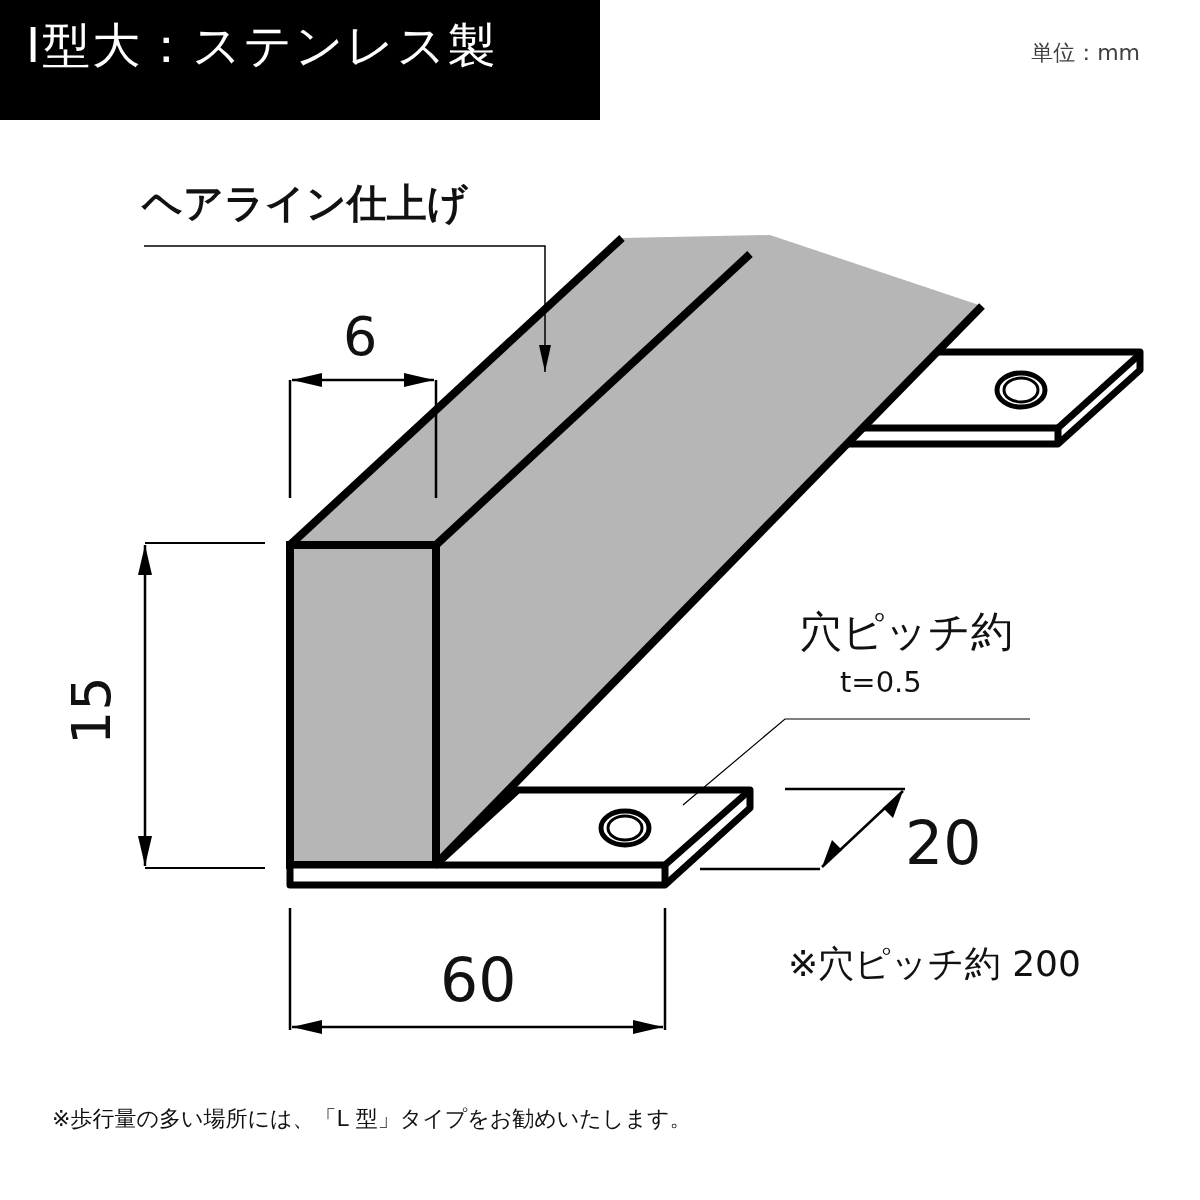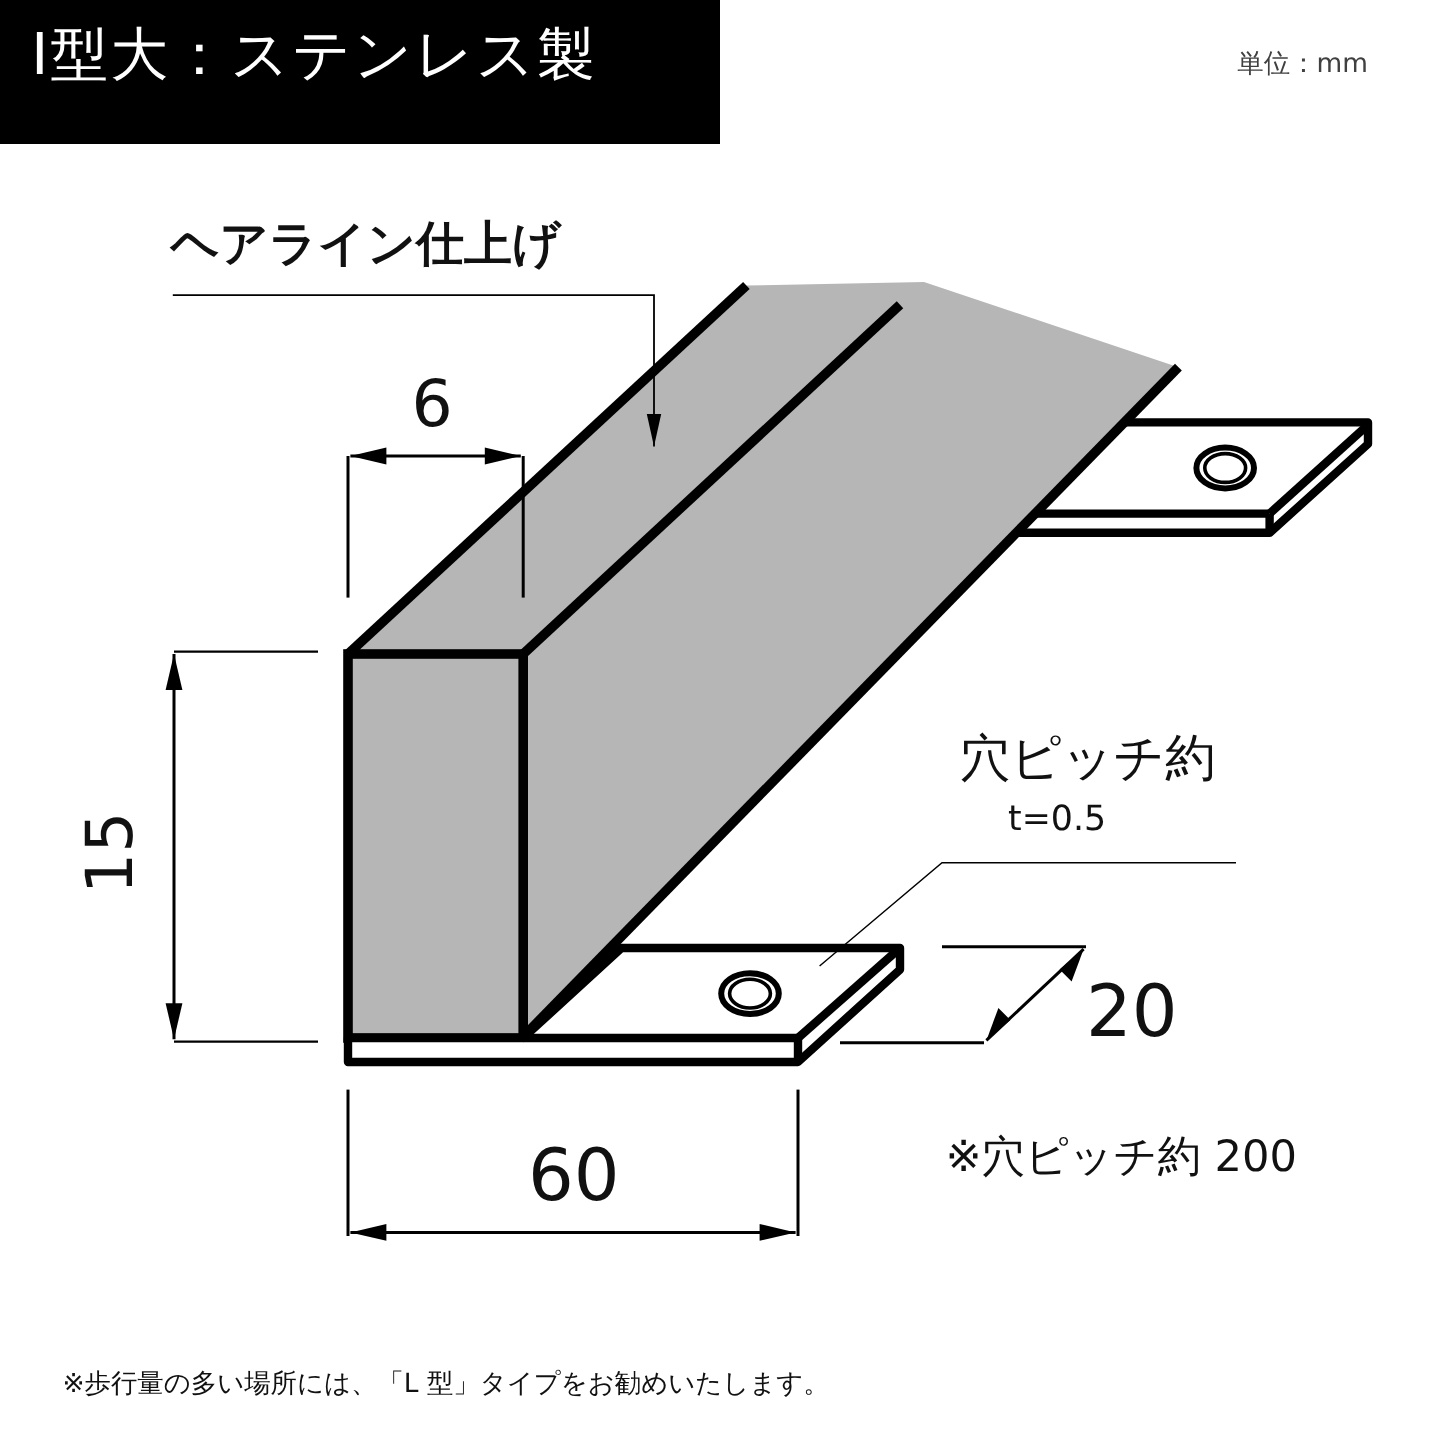--- a/index.html
+++ b/index.html
@@ -12,21 +12,21 @@
   svg.drawing { position: absolute; left: 0; top: 0; }
   .lbl { position: absolute; white-space: nowrap; color: #111; }
   .lbl-finish { left: 142px; top: 176px; font-size: 40px; font-weight: bold; }
   .lbl-dim6 { left: 343px; top: 305px; font-size: 54px; }
   .lbl-dim15 { left: 60px; top: 680px; font-size: 54px; transform: rotate(-90deg); transform-origin: left top; top: 745px; }
   .lbl-dim20 { left: 905px; top: 808px; font-size: 60px; }
   .lbl-dim30 { left: 440px; top: 945px; font-size: 60px; }
   .lbl-material { left: 800px; top: 604px; font-size: 42px; }
   .lbl-thick { left: 840px; top: 665px; font-size: 29px; }
   .lbl-pitch { left: 788px; top: 940px; font-size: 36px; }
-  .footnote { position: absolute; left: 52px; top: 1104px; font-size: 22px; white-space: nowrap; margin-top: 34px; }
+  .footnote { position: absolute; left: 52px; top: 1104px; font-size: 22px; white-space: nowrap; }
 </style>
 </head>
 <body>
 
 <div class="title-bar">
   <div class="title-text">I型大：ステンレス製</div>
 </div>
 <div class="unit">単位：mm</div>
 
 <svg class="drawing" width="1200" height="1200" viewBox="0 0 1200 1200">

